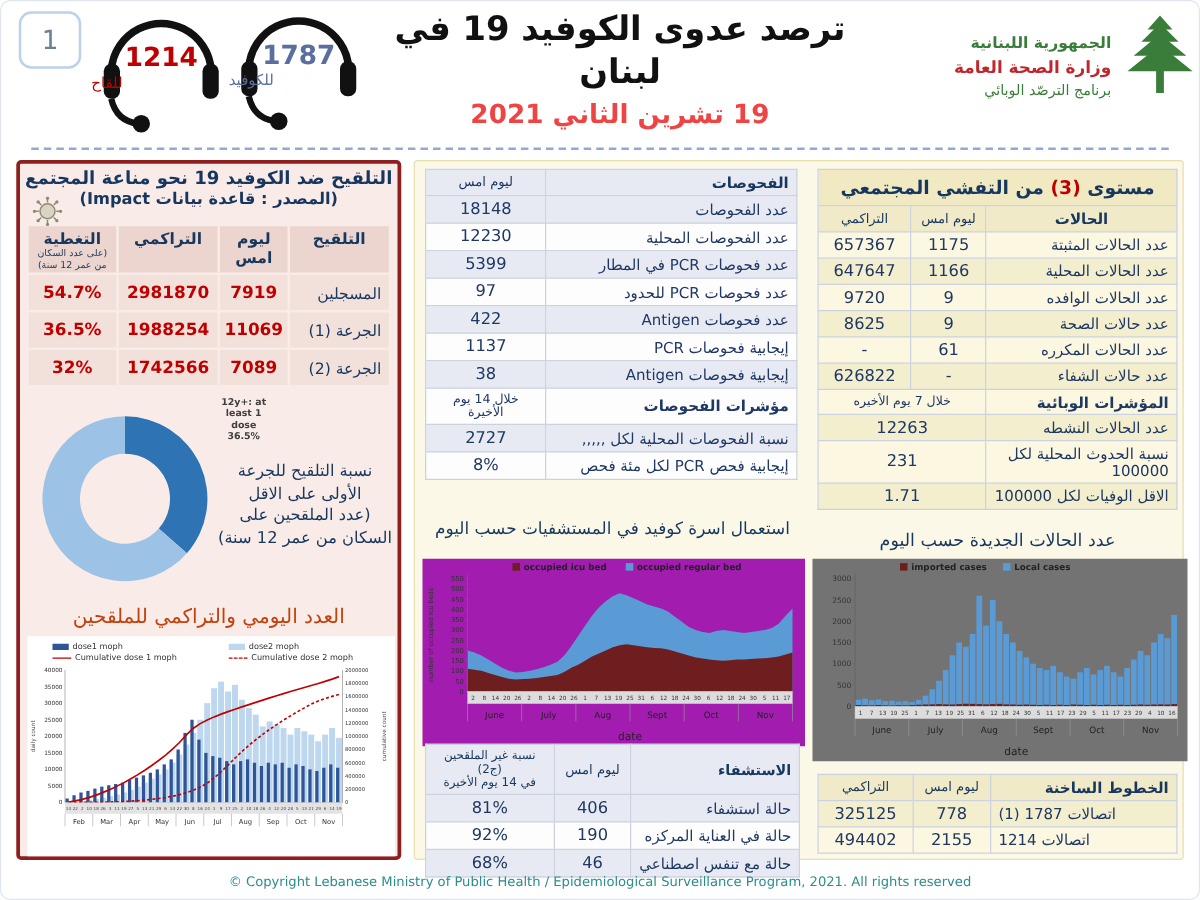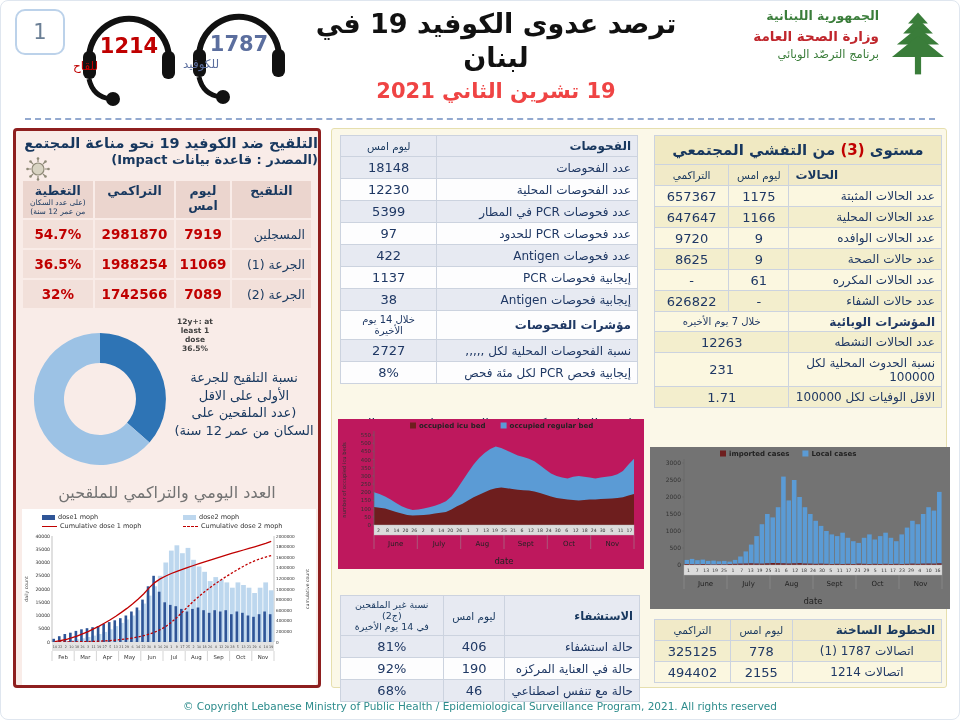--- a/index.html
+++ b/index.html
@@ -13,46 +13,46 @@
   .badge svg{position:absolute;left:0;top:0;}
   .badge-num{position:absolute;top:27px;width:100%;text-align:center;font-weight:bold;font-size:21px;}
   .badge-label{position:absolute;top:52px;width:100%;text-align:left;font-size:12px;}
   .badge-vaccine{left:72px;top:6px;}
   .badge-covid{left:182px;top:4px;}
   .badge-vaccine .badge-num,.badge-vaccine .badge-label{color:#c00000;}
   .badge-covid .badge-num,.badge-covid .badge-label{color:#5b6e9e;}
   .title-block{position:absolute;left:285px;top:6px;width:420px;text-align:center;}
   .main-title{font-size:27px;font-weight:600;color:#111;direction:rtl;line-height:1.25;}
   .sub-date{font-size:21px;font-weight:bold;color:#ef4444;direction:rtl;margin-top:4px;}
-  .logo{position:absolute;right:10px;top:6px;display:flex;align-items:flex-start;gap:8px;}
+  .logo{position:absolute;right:0;top:6px;display:flex;align-items:flex-end;gap:8px;}
   .logo-text{width:158px;text-align:right;direction:rtl;line-height:1.5;}
   .logo-l1{color:#3a7d3a;font-weight:bold;font-size:12.5px;}
   .logo-l2{color:#c0272d;font-weight:bold;font-size:13.5px;}
   .logo-l3{color:#3a7d3a;font-size:11.5px;}
   .dashes{position:absolute;left:24px;right:24px;top:117px;border-top:2px dashed #93a9cf;}
 
   
   .vax-panel{position:absolute;left:12px;top:127px;width:308px;height:560px;background:#f9ece8;
              border:3px solid #8e1f1f;border-radius:4px;box-sizing:border-box;}
-  .vax-head{position:absolute;top:4px;left:0;right:0;direction:rtl;color:#17375e;font-weight:bold;}
+  .vax-head{position:absolute;top:4px;left:0;right:0;text-align:center;direction:rtl;color:#17375e;font-weight:bold;}
   .vax-head .t1{font-size:14.5px;}
   .vax-head .t2{font-size:13px;margin-top:1px;}
   .virus-icon{position:absolute;left:10px;top:26px;}
   .vax-table{position:absolute;top:48px;left:5px;width:292px;border-collapse:separate;border-spacing:2px;direction:rtl;}
   .vax-table th{background:#ebd5ce;color:#17375e;font-size:12.5px;padding:2px 1px;vertical-align:top;}
   .vax-table .note{font-weight:normal;font-size:7.5px;line-height:1.2;}
   .vax-table td{background:#f2e0da;padding:3px 2px;height:22px;}
   .vax-table td.lbl{color:#17375e;font-size:12.5px;text-align:right;padding-right:6px;}
   .vax-table td.val{color:#c00000;font-weight:bold;font-size:13.5px;text-align:center;}
   .donut-zone{position:absolute;top:186px;left:4px;right:4px;height:162px;}
   #donut-chart{position:absolute;left:8px;top:4px;}
   .donut-label{position:absolute;left:142px;top:0;width:66px;font-size:7.5px;font-weight:bold;color:#3f3f3f;
                white-space:pre-line;text-align:center;line-height:1.2;}
   .donut-caption{position:absolute;right:0;top:52px;width:140px;direction:rtl;text-align:center;color:#17375e;font-size:13px;line-height:1.35;}
-  .vax-chart-title{position:absolute;top:352px;left:0;right:0;text-align:center;direction:rtl;color:#737373;font-size:16px;}
+  .vax-chart-title{position:absolute;top:352px;left:0;right:0;text-align:center;direction:rtl;color:#c2410c;font-size:16px;}
   .vax-chart-box{position:absolute;top:378px;left:6px;width:294px;height:176px;background:#fff;}
   .vax-legend{padding:3px 6px 0 6px;font-size:6.5px;color:#333;}
   .vl-row{display:flex;}
   .vl-item{width:50%;display:flex;align-items:center;gap:3px;padding:1px 0 0 14px;box-sizing:border-box;}
   .sw{display:inline-block;width:13px;height:5px;}
   .ln{display:inline-block;width:15px;height:0;border-top:1.8px solid #c00000;}
   .ln.dashed{border-top-style:dashed;}
 
   
   .yellow-panel{position:absolute;left:330px;top:127px;width:616px;height:560px;background:#fbf8e8;
@@ -68,21 +68,21 @@
   .mid-table td.num{font-size:13px;text-align:center;}
   .mid-table tr:nth-child(even) td{background:#e7eaf2;}
   .mid-table tr:nth-child(odd) td{background:#fdfdfe;}
   .mid-table tr.sub td{font-weight:bold;}
   .mid-table tr.sub td.num{font-weight:normal;font-size:10px;}
   .pre{white-space:pre-line;}
 
   .tests-table{left:8px;top:6px;width:298px;}
   .tests-table td:first-child{text-align:right;}
   .hosp-title{position:absolute;left:8px;top:286px;width:300px;text-align:center;direction:rtl;color:#17375e;font-size:13.5px;}
-  #hospital-chart{position:absolute;left:6px;top:290px;width:306px;height:150px;background:#be185d;}
+  #hospital-chart{position:absolute;left:6px;top:318px;width:306px;height:150px;background:#a21caf;}
   .hosp-table{left:8px;top:466px;width:300px;}
   .hosp-table th{font-size:11.5px;}
 
   
   .yel-table{position:absolute;}
   .yel-table th{background:#f1ead díaz;}
   .yel-table th{background:#f1eac8;color:#17375e;font-size:12px;padding:3px 6px;}
   .yel-table td{color:#1f3864;font-size:12px;padding:2.5px 6px;height:17px;}
   .yel-table td.num{font-size:13px;text-align:center;}
   .yel-table tr:nth-child(even) td{background:#f3eecd;}
@@ -91,21 +91,21 @@
   .yel-table tr.title-row th{font-size:15px;font-weight:bold;background:#f0e9c2;padding:5px;}
   .yel-table tr.title-row .lvl{color:#c00000;}
   .yel-table tr.sub td{font-weight:bold;}
   .yel-table tr.sub td.small{font-weight:normal;}
   .yel-table td.small{font-size:10px;text-align:center;}
   .outbreak-table{left:322px;top:6px;width:288px;}
   .outbreak-table td:first-child{text-align:right;}
   .cases-title{position:absolute;left:320px;top:296px;width:292px;text-align:center;direction:rtl;color:#17375e;font-size:14px;}
   #cases-chart{position:absolute;left:318px;top:318px;width:300px;height:162px;background:#737373;}
   .hotline-table{left:322px;top:490px;width:288px;}
-  .hotline-table td:first-child{text-align:center;}
+  .hotline-table td:first-child{text-align:left;}
 
   .footer{position:absolute;left:0;right:0;top:699px;text-align:center;color:#2d8c8c;font-size:10.5px;}
 </style>
 </head>
 <body>
 
 <div class="page">
 
   <div class="page-num">
     <span>1</span>
@@ -589,21 +589,21 @@
           </tr>
     </tbody>
       </table>
 
     <table class="grid yel-table outbreak-table">
       <tbody>
           <tr class="title-row">
         <th colspan="3" dir="rtl"><span>مستوى </span><span class="lvl">(3)</span><span> من التفشي المجتمعي</span></th>
       </tr>
       <tr>
-        <th style="width:152px;text-align:left">الحالات</th>
+        <th style="width:152px;text-align:center">الحالات</th>
         <th style="width:60px;font-weight:normal;font-size:10.5px">ليوم امس</th>
         <th style="width:74px;font-weight:normal;font-size:10.5px">التراكمي</th>
       </tr>
       <tr>
             <td>عدد الحالات المثبتة</td>
             <td class="num">1175</td>
             <td class="num">657367</td>
           </tr>
       <tr>
             <td>عدد الحالات المحلية</td>
@@ -642,20 +642,21 @@
             <td>نسبة الحدوث المحلية لكل 100000</td>
             <td colspan="2" class="num">231</td>
           </tr>
       <tr>
             <td>الاقل الوفيات لكل 100000</td>
             <td colspan="2" class="num">1.71</td>
           </tr>
     </tbody>
       </table>
 
+    <div class="cases-title">عدد الحالات الجديدة حسب اليوم</div>
     <div id="cases-chart"><svg width="300" height="162" viewBox="0 0 300 162">
           <rect x="34.40" y="112.9" width="4.58" height="5.1" fill="#5b9bd5"></rect>
           <rect x="39.77" y="111.9" width="4.58" height="6.1" fill="#5b9bd5"></rect>
           <rect x="45.15" y="113.2" width="4.58" height="4.8" fill="#5b9bd5"></rect>
           <rect x="50.52" y="112.6" width="4.58" height="5.4" fill="#5b9bd5"></rect>
           <rect x="55.90" y="113.9" width="4.58" height="4.1" fill="#5b9bd5"></rect>
           <rect x="61.27" y="113.6" width="4.58" height="4.4" fill="#5b9bd5"></rect>
           <rect x="66.65" y="114.3" width="4.58" height="3.7" fill="#5b9bd5"></rect>
           <rect x="72.03" y="113.9" width="4.58" height="4.1" fill="#5b9bd5"></rect>
           <rect x="77.40" y="114.6" width="4.58" height="3.4" fill="#5b9bd5"></rect>

